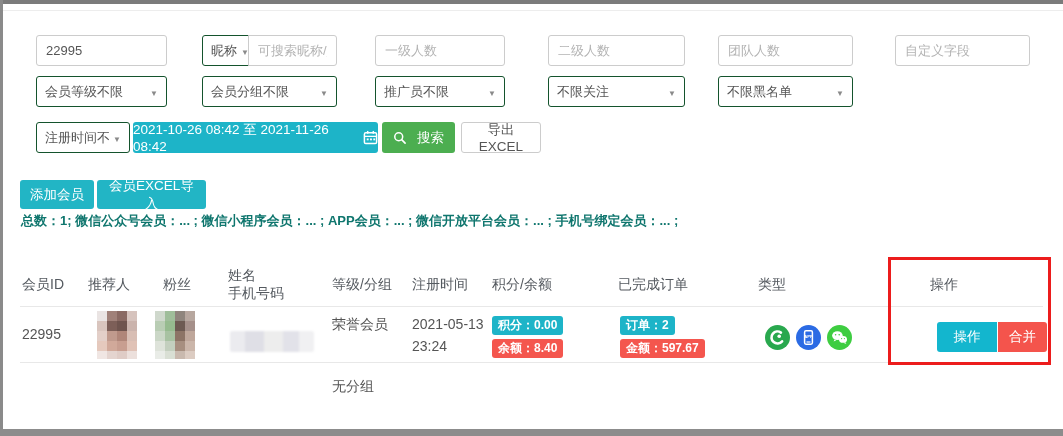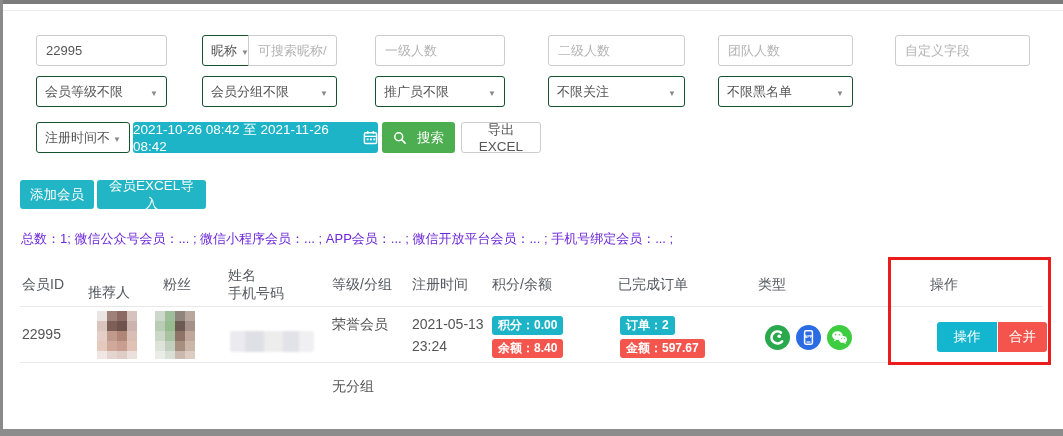--- a/index.html
+++ b/index.html
@@ -22,21 +22,21 @@
 
   .datebar{position:absolute;left:133px;top:122px;width:245px;height:31px;background:#1db4c8;
        border-radius:3px;display:flex;align-items:center;justify-content:center;gap:7px;
        color:#fff;font-size:13.5px;cursor:pointer;}
   .btn{position:absolute;height:31px;border:none;border-radius:3px;display:flex;align-items:center;
        justify-content:center;gap:10px;font-family:inherit;font-size:13.5px;cursor:pointer;box-sizing:border-box;}
   .btn-green{background:#4cae50;color:#fff;}
   .btn-white{background:#fff;border:1px solid #ccc;color:#555;}
   .btn-teal{background:#22b5c5;color:#fff;}
 
-  .stats{position:absolute;left:21px;top:230px;font-size:13px;color:#6d28d9;}
+  .stats{position:absolute;left:21px;top:212px;font-size:13px;color:#0f766e;font-weight:bold;}
 
   .th{position:absolute;font-size:14px;color:#54595f;white-space:nowrap;}
   .hline{position:absolute;left:20px;width:1023px;height:1px;background:#e8e8e8;}
   .td{position:absolute;font-size:14px;color:#555;white-space:nowrap;}
 
   .badge{position:absolute;height:19px;line-height:19px;border-radius:3px;padding:0 6px;
        color:#fff;font-size:12px;font-weight:bold;white-space:nowrap;}
   .badge-teal{background:#1db4c8;}
   .badge-red{background:#f4564e;}
 
@@ -128,21 +128,21 @@
   <button class="btn btn-teal" style="left:20px;top:180px;width:74px;height:29px;">
     <span>添加会员</span>
   </button>
   <button class="btn btn-teal" style="left:97px;top:180px;width:109px;height:29px;">
     <span>会员EXCEL导入</span>
   </button>
 
   <div class="stats">总数：1; 微信公众号会员：... ; 微信小程序会员：... ; APP会员：... ; 微信开放平台会员：... ; 手机号绑定会员：... ;</div>
 
   <span class="th" style="left:22px;top:276px;">会员ID</span>
-  <span class="th" style="left:88px;top:284px;">推荐人</span>
+  <span class="th" style="left:88px;top:276px;">推荐人</span>
   <span class="th" style="left:163px;top:276px;">粉丝</span>
   <span class="th" style="left:228px;top:267px;">姓名</span>
   <span class="th" style="left:228px;top:285px;">手机号码</span>
   <span class="th" style="left:332px;top:276px;">等级/分组</span>
   <span class="th" style="left:412px;top:276px;">注册时间</span>
   <span class="th" style="left:492px;top:276px;">积分/余额</span>
   <span class="th" style="left:618px;top:276px;">已完成订单</span>
   <span class="th" style="left:758px;top:276px;">类型</span>
   <span class="th" style="left:930px;top:276px;">操作</span>
   <div class="hline" style="top:306px;"></div>

